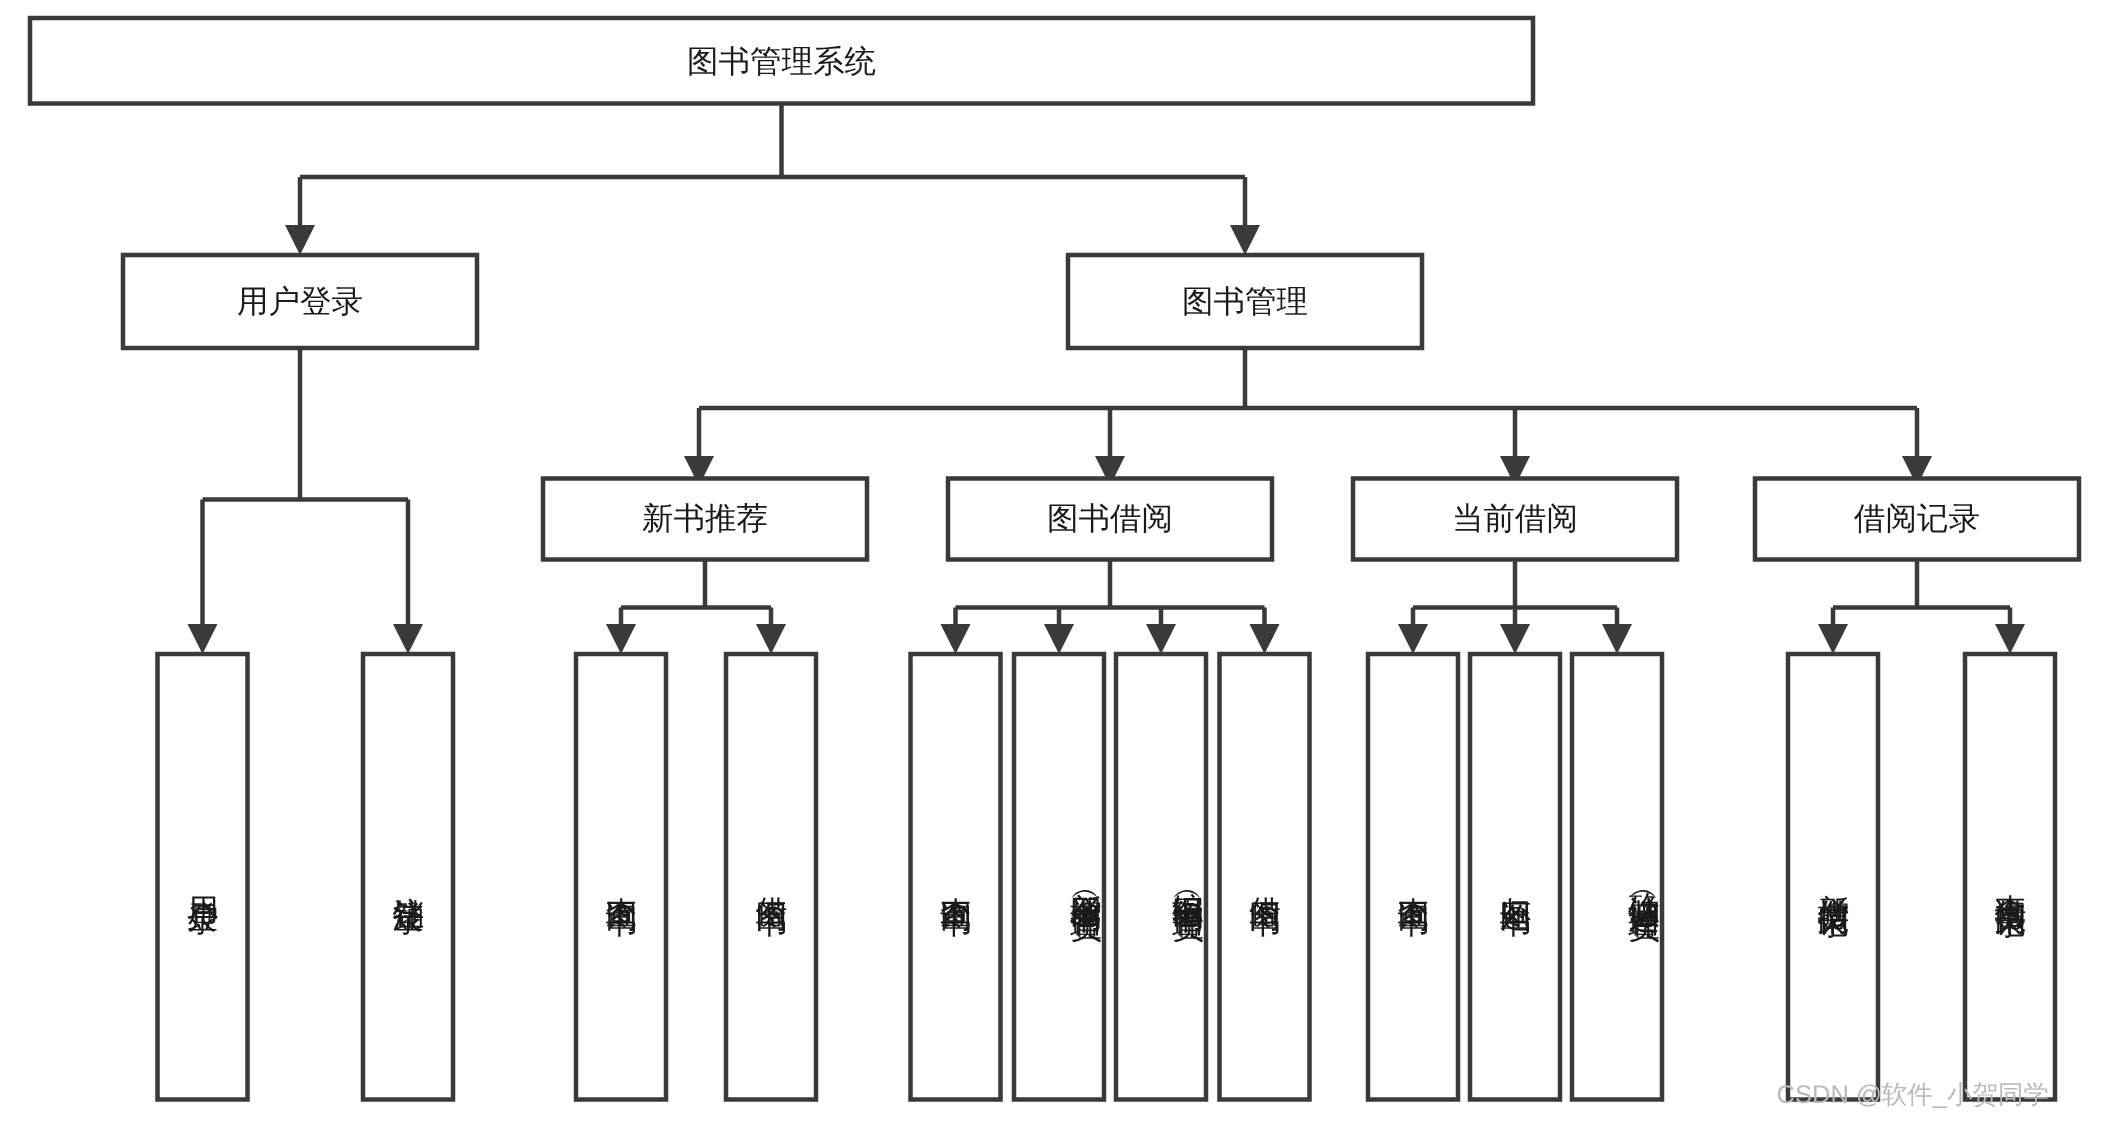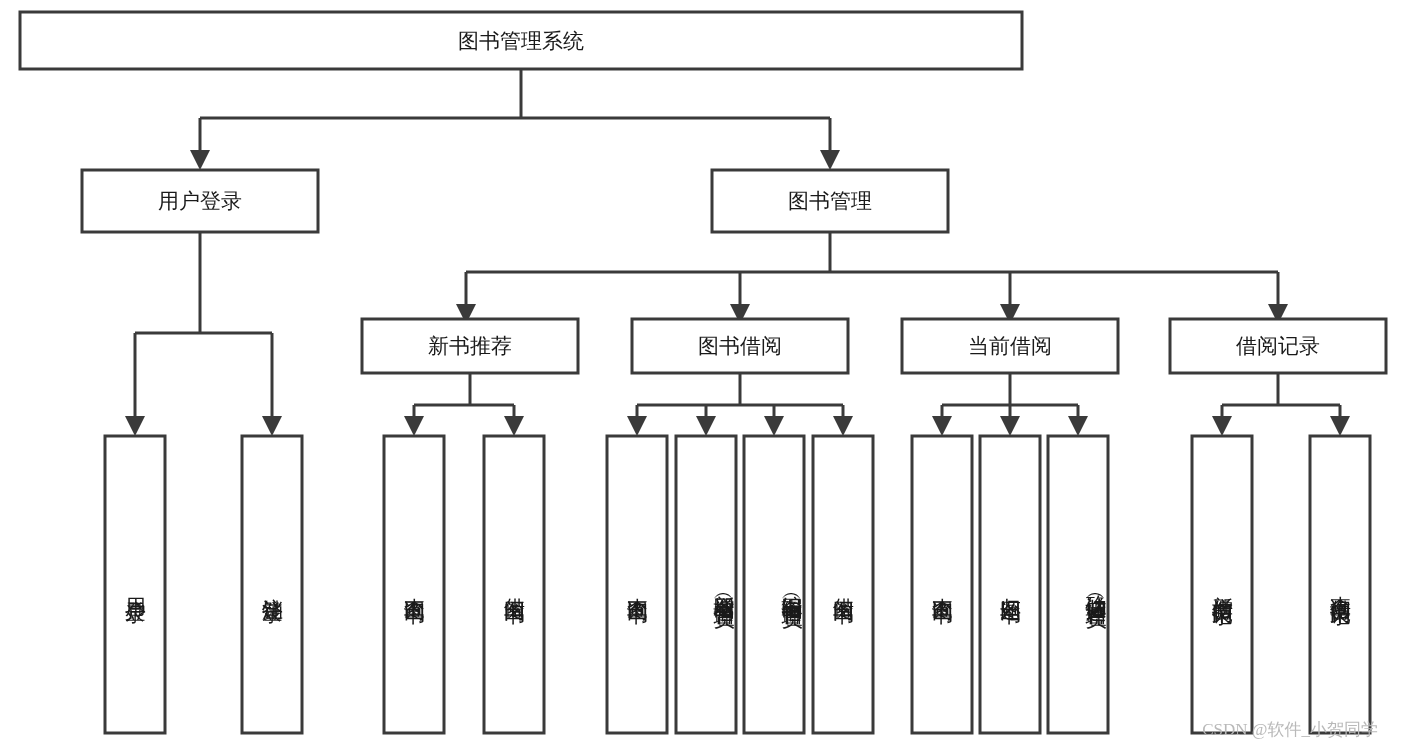--- a/index.html
+++ b/index.html
@@ -61,23 +61,23 @@
     font-size: 21px;
     line-height: 1.18;
     color: #1a1a1a;
     letter-spacing: 2px;
     white-space: nowrap;
     pointer-events: none;
     user-select: none;
   }
   .watermark {
     position: absolute;
-    right: 8px;
+    right: 20px;
     bottom: 6px;
-    font-family: Liberation Serif, serif;
+    font-family: Liberation Sans, sans-serif;
     font-size: 17px;
     color: #b9b9b9;
     white-space: nowrap;
     user-select: none;
   }
 </style>
 </head>
 <body>
 
 <div id="diagram-root">

